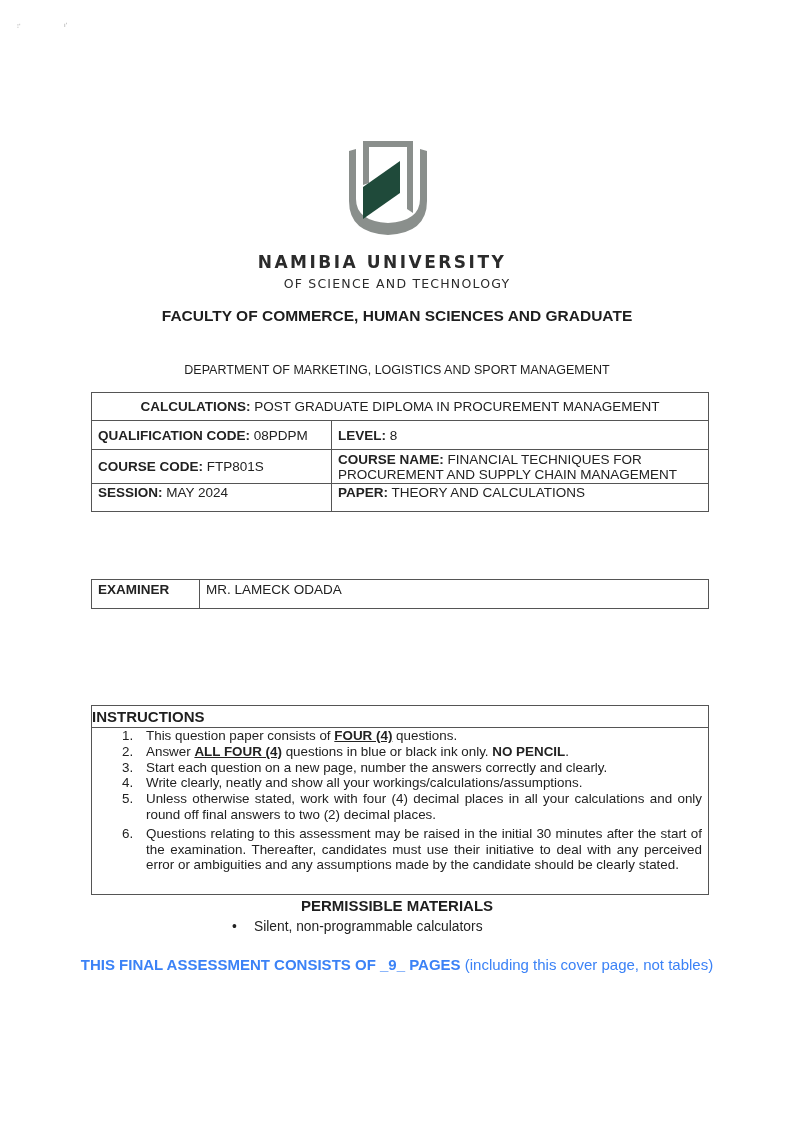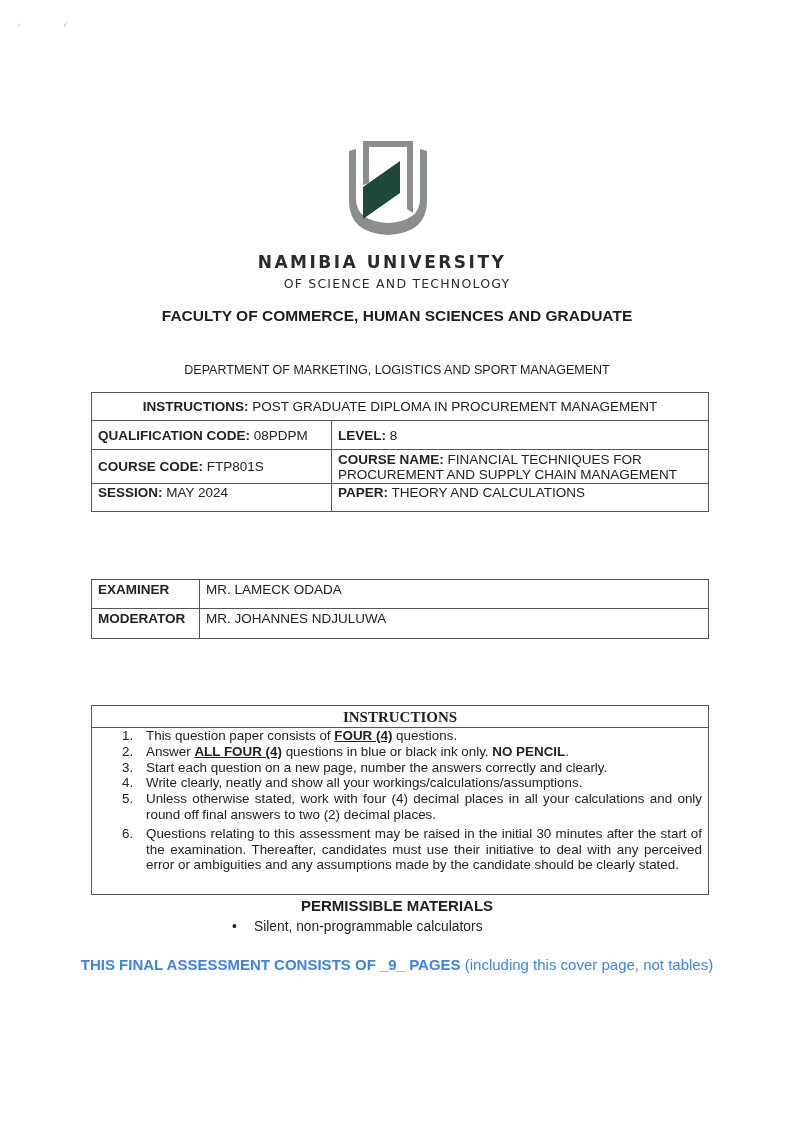--- a/index.html
+++ b/index.html
@@ -42,22 +42,22 @@
   #qual-table td.left { width: 227px; }
 
   #exam-table { left: 91px; top: 579px; width: 618px; }
 
   
   .instr-box {
     left: 91px; top: 705px; width: 616px; height: 188px;
     border: 1px solid #555;
   }
   .instr-head {
-    height: 21px; border-bottom: 1px solid #555; text-align: center;
-    font-family: Liberation Serif, serif; font-size: 15px; font-weight: bold; line-height: 22px;
+    height: 21px; border-bottom: 1px solid #555; text-align: left;
+    font-family: Liberation Sans, sans-serif; font-size: 15px; font-weight: bold; line-height: 22px;
     color: #1e1e1e;
   }
   .instr-list {
     margin: 0; padding: 0; list-style: none;
     font-family: "Liberation Sans", sans-serif; font-size: 13.4px; line-height: 15.8px; color: #222;
   }
   .instr-list li { position: relative; padding-left: 54px; padding-right: 6px; text-align: justify; }
   .instr-list li .num { position: absolute; left: 30px; top: 0; }
   .instr-list li.gap { margin-top: 3px; }
   u { text-decoration: underline; }
@@ -96,21 +96,21 @@
 
 <div class="abs uni-name">NAMIBIA UNIVERSITY</div>
 <div class="abs uni-sub">OF SCIENCE AND TECHNOLOGY</div>
 <div class="abs faculty">FACULTY OF COMMERCE, HUMAN SCIENCES AND GRADUATE</div>
 <div class="abs dept">DEPARTMENT OF MARKETING, LOGISTICS AND SPORT MANAGEMENT</div>
 
 <table class="doc" id="qual-table">
   <tbody>
       <tr style="height:28px;">
     <td colspan="2" class="center">
-      <b>INSTRUCTIONS:</b>
+      <b>CALCULATIONS:</b>
       <span>POST GRADUATE DIPLOMA IN PROCUREMENT MANAGEMENT</span>
     </td>
   </tr>
   <tr style="height:29px;">
     <td class="left">
       <b>QUALIFICATION CODE:</b>
       <span>08PDPM</span>
     </td>
     <td>
       <b>LEVEL:</b>
@@ -143,28 +143,20 @@
 <table class="doc" id="exam-table">
   <tbody>
   <tr style="height:29px;">
     <td style="width:95px; vertical-align:top; padding-top:2px;">
       <b>EXAMINER</b>
     </td>
     <td style="vertical-align:top; padding-top:2px;">
       <span>MR. LAMECK ODADA</span>
     </td>
   </tr>
-  <tr style="height:30px;">
-    <td style="vertical-align:top; padding-top:2px;">
-      <b>MODERATOR</b>
-    </td>
-    <td style="vertical-align:top; padding-top:2px;">
-      <span>MR. JOHANNES NDJULUWA</span>
-    </td>
-  </tr>
 </tbody>
   </table>
 
 <div class="abs instr-box">
   <div class="instr-head">INSTRUCTIONS</div>
   <ol class="instr-list">
     <li>
       <span class="num">1.</span>
       <span>This question paper consists of </span><b><u>FOUR (4)</u></b><span> questions.</span>
     </li>

